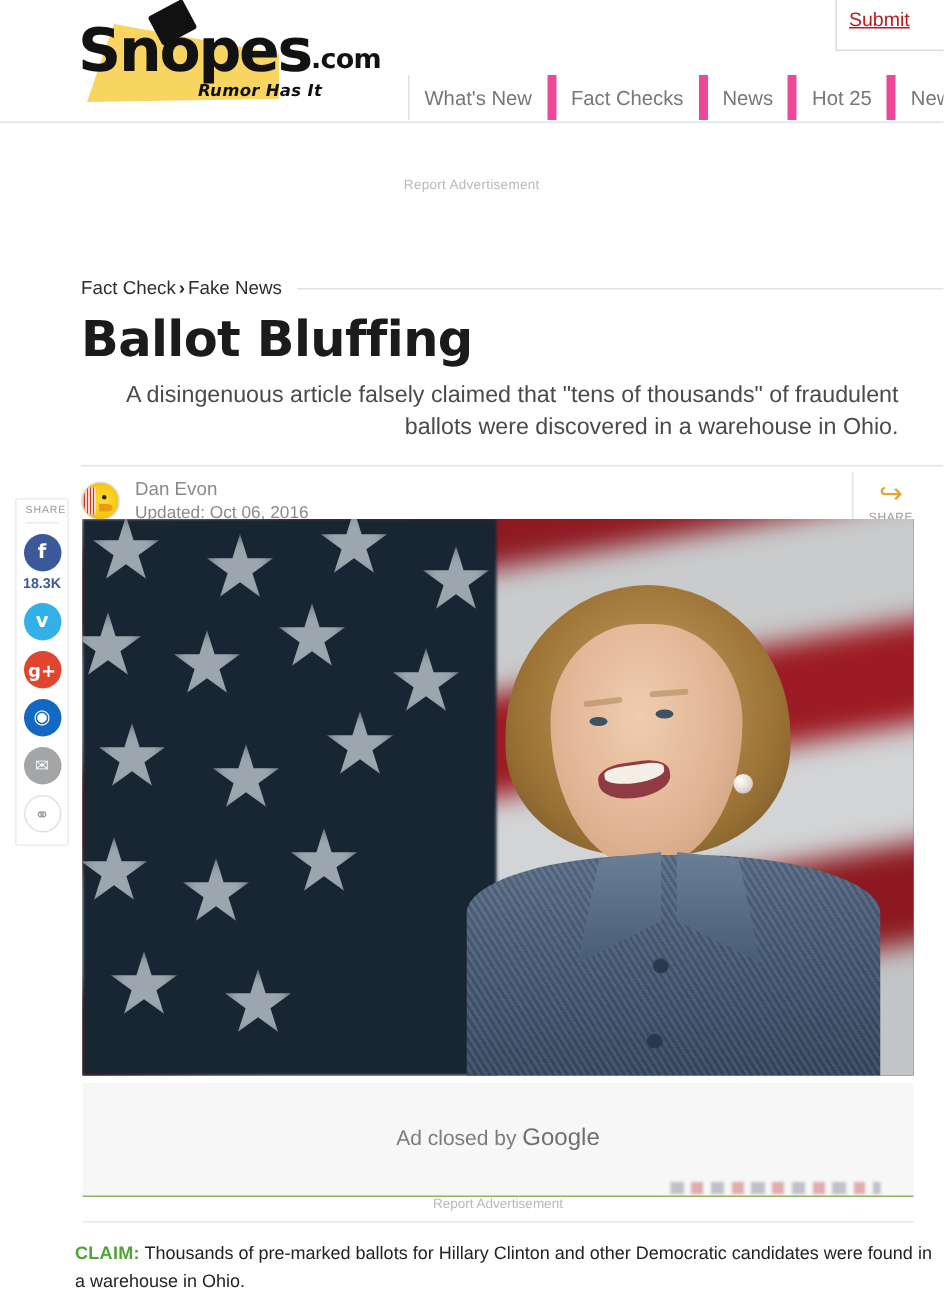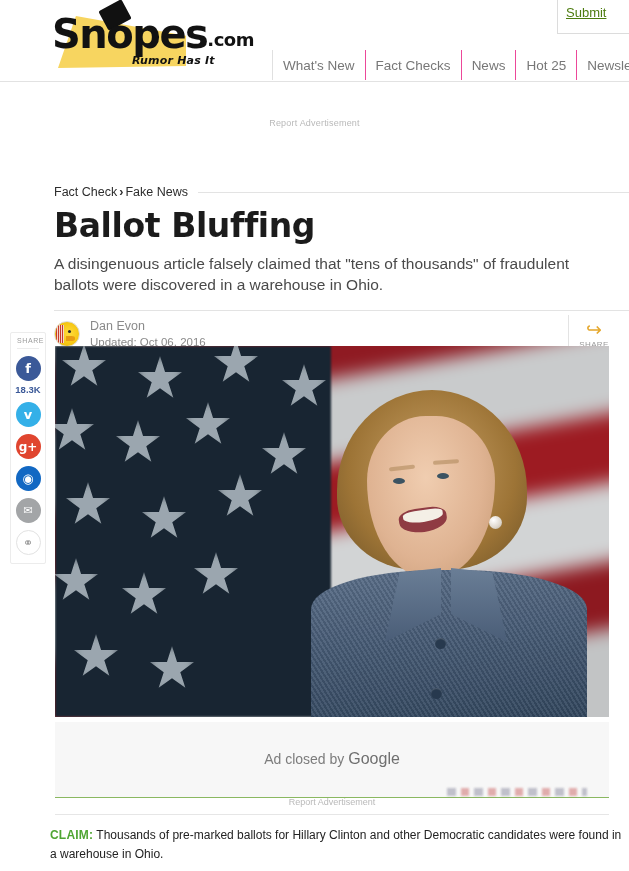--- a/index.html
+++ b/index.html
@@ -43,32 +43,32 @@
     color: #111; letter-spacing: 0.2px;
   }
 
   .submit-box {
     position: absolute; right: -2px; top: -10px;
     width: 74px; height: 44px;
     border: 1px solid #dcdcdc; background: #fff;
   }
   .submit-link {
     position: absolute; left: 8px; top: 14px;
-    font-size: 13px; color: #4d7c0f; text-decoration: underline;
+    font-size: 13px; color: #b91c1c; text-decoration: underline;
     white-space: nowrap;
   }
 
   .mainnav {
     position: absolute; left: 272px; top: 50px; height: 32px;
     display: flex; align-items: stretch;
   }
   .mainnav .nav-item {
     display: flex; align-items: center; padding: 0 10px;
     font-size: 13.5px; color: #777;
-    border-left: 1px solid #ec4899;
+    border-left: 6px solid #ec4899;
     white-space: nowrap; height: 30px;
   }
   .mainnav .nav-item:first-child { border-left: 1px solid #e0e0e0; }
 
   
   .report-ad-top {
     position: absolute; left: 0; top: 118px; width: 629px;
     text-align: center; font-size: 9px; color: #b9b9b9; letter-spacing: 0.2px;
   }
 
@@ -83,21 +83,21 @@
   .crumb-sep { font-weight: bold; padding: 0 2px; }
   .crumb-rule { flex: 1; height: 1px; background: #e3e3e3; margin-left: 10px; }
 
   .headline {
     font-family: "DejaVu Sans", sans-serif;
     font-size: 33px; font-weight: bold; color: #1b1b1b;
     line-height: 1.12; margin-top: 6px; letter-spacing: -0.4px;
   }
   .subhead {
     font-size: 15.5px; color: #4a4a4a; line-height: 1.38;
-    margin-top: 8px; max-width: 545px;
+    margin-top: 8px; max-width: 545px; text-align: right;
   }
 
   .byline-row {
     margin-top: 14px; border-top: 1px solid #e3e3e3;
     height: 48px; display: flex; align-items: center; position: relative;
   }
   .avatar {
     width: 26px; height: 26px; border-radius: 50%;
     background: radial-gradient(circle at 58% 48%, #ffdc3f 0%, #f7c815 52%, #e0ae08 100%);
     border: 1px solid #ddd; position: relative; overflow: hidden; flex: 0 0 auto;

